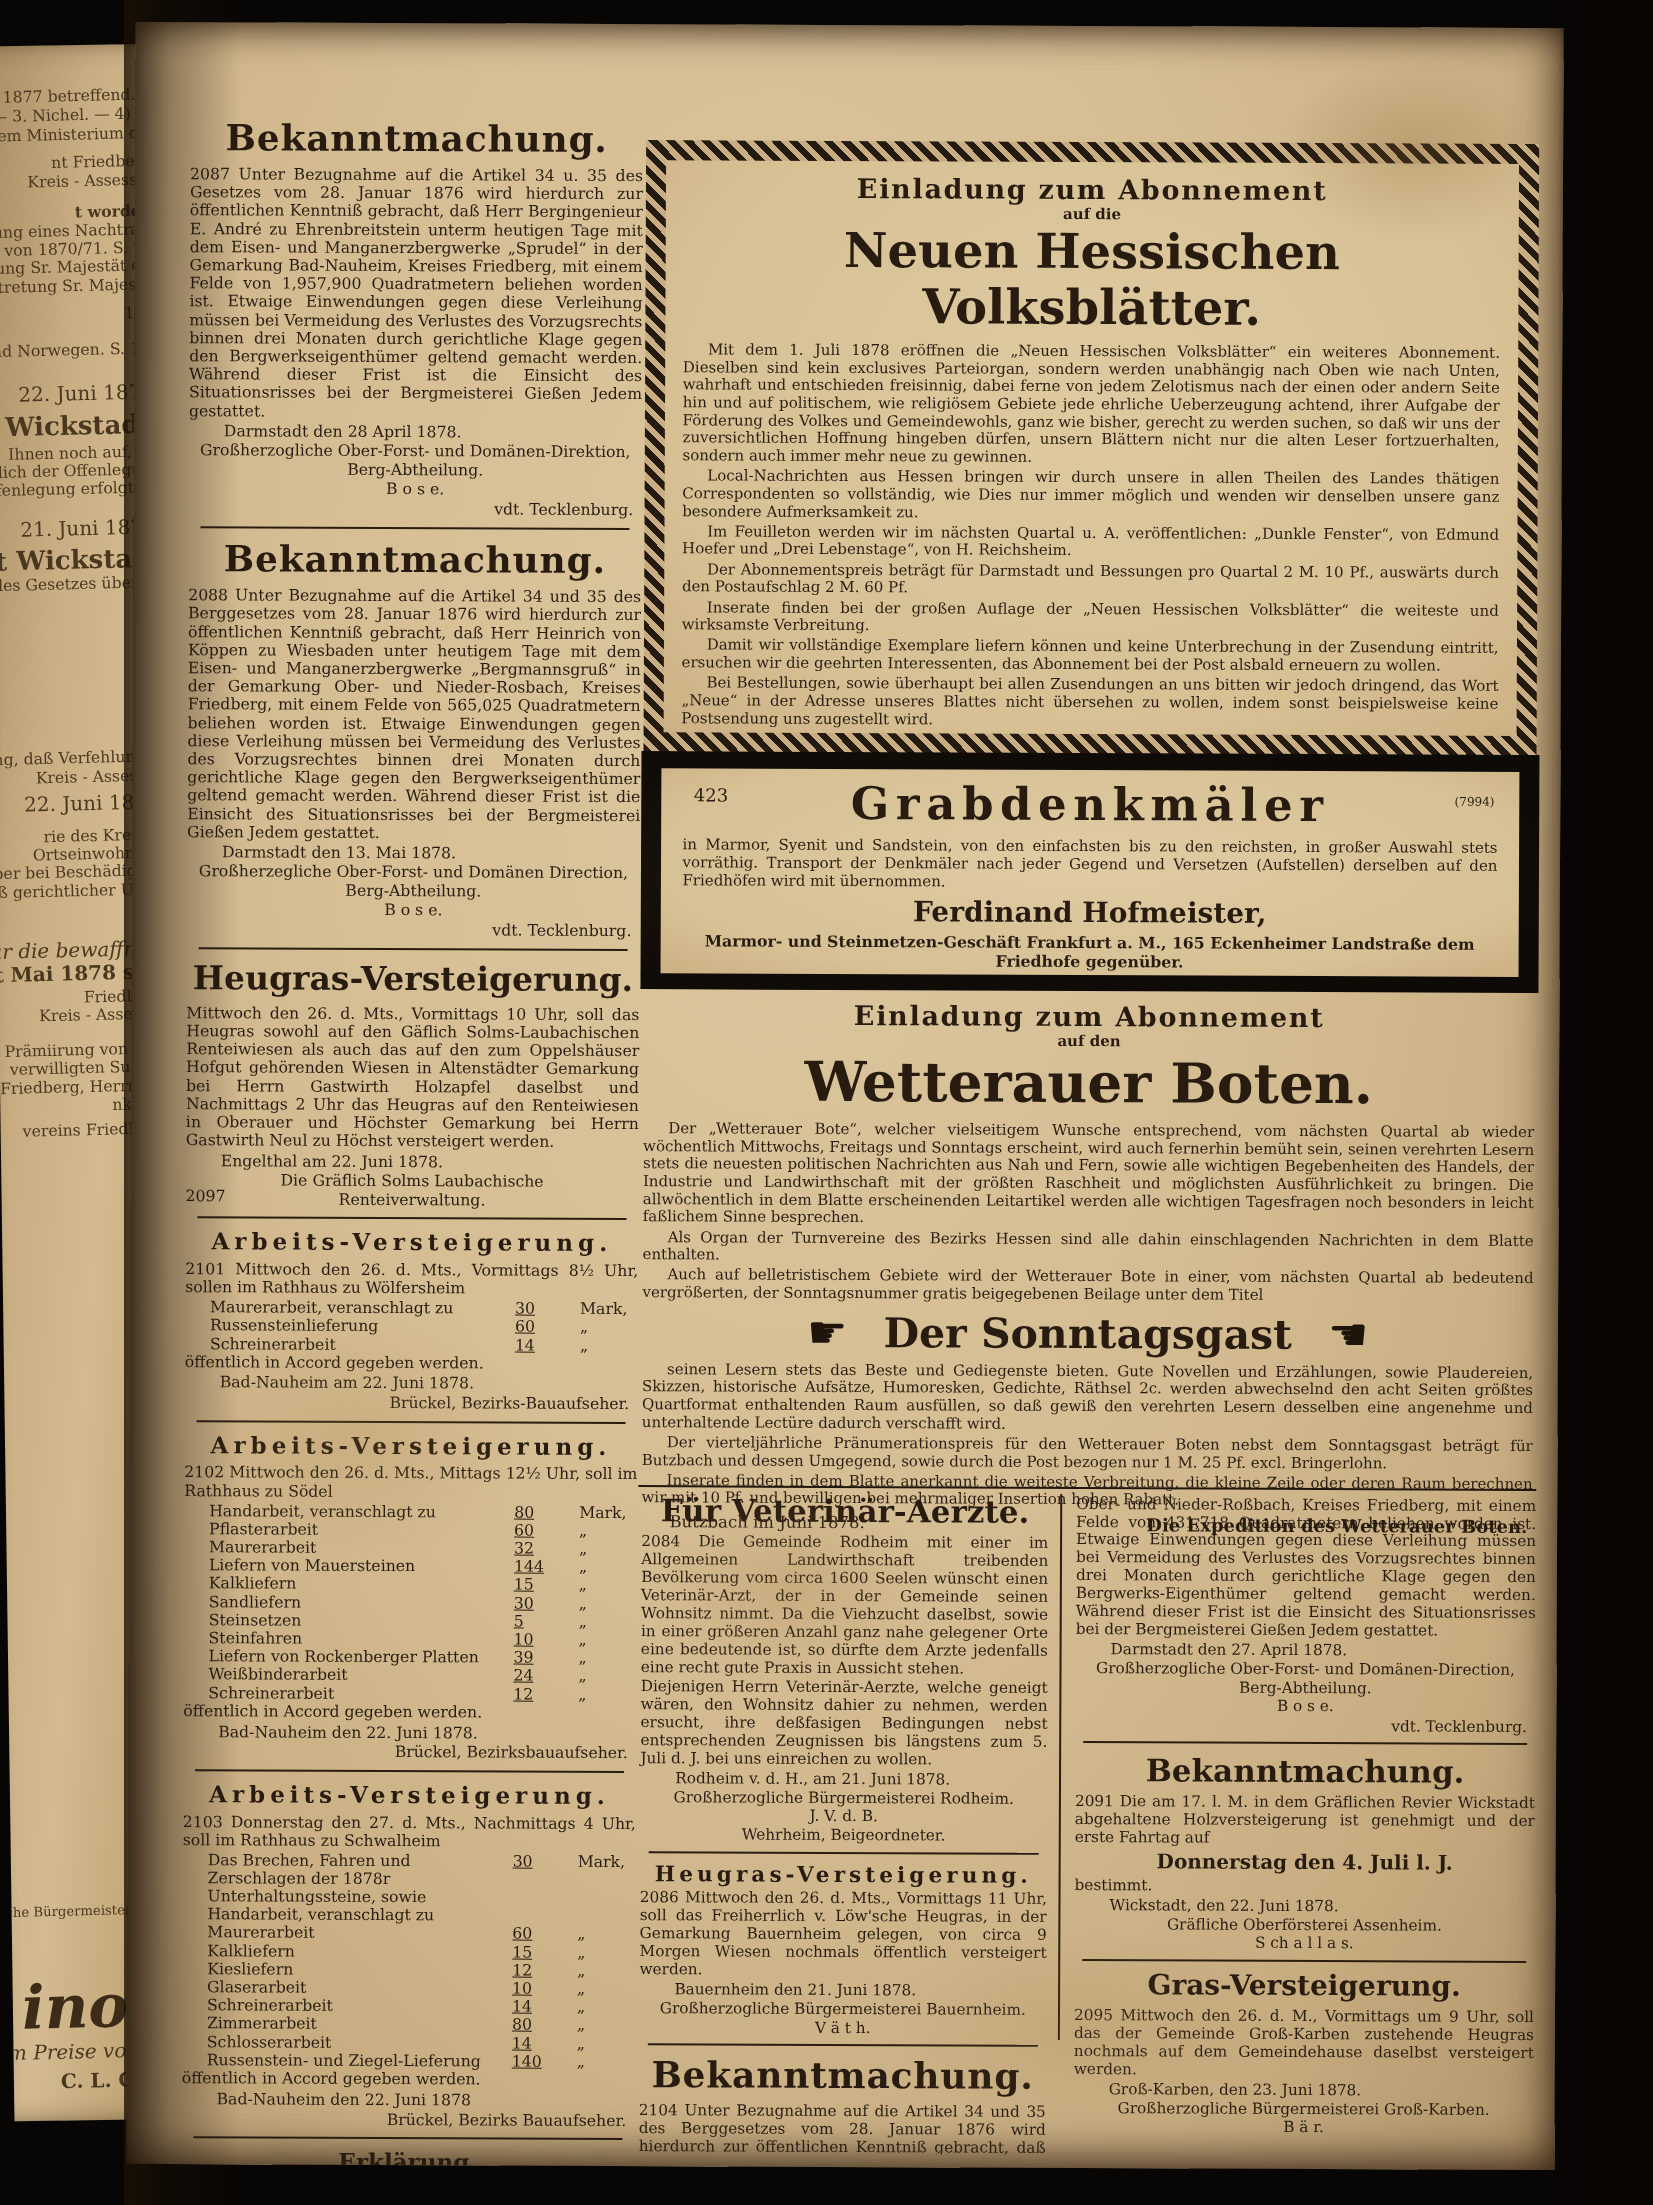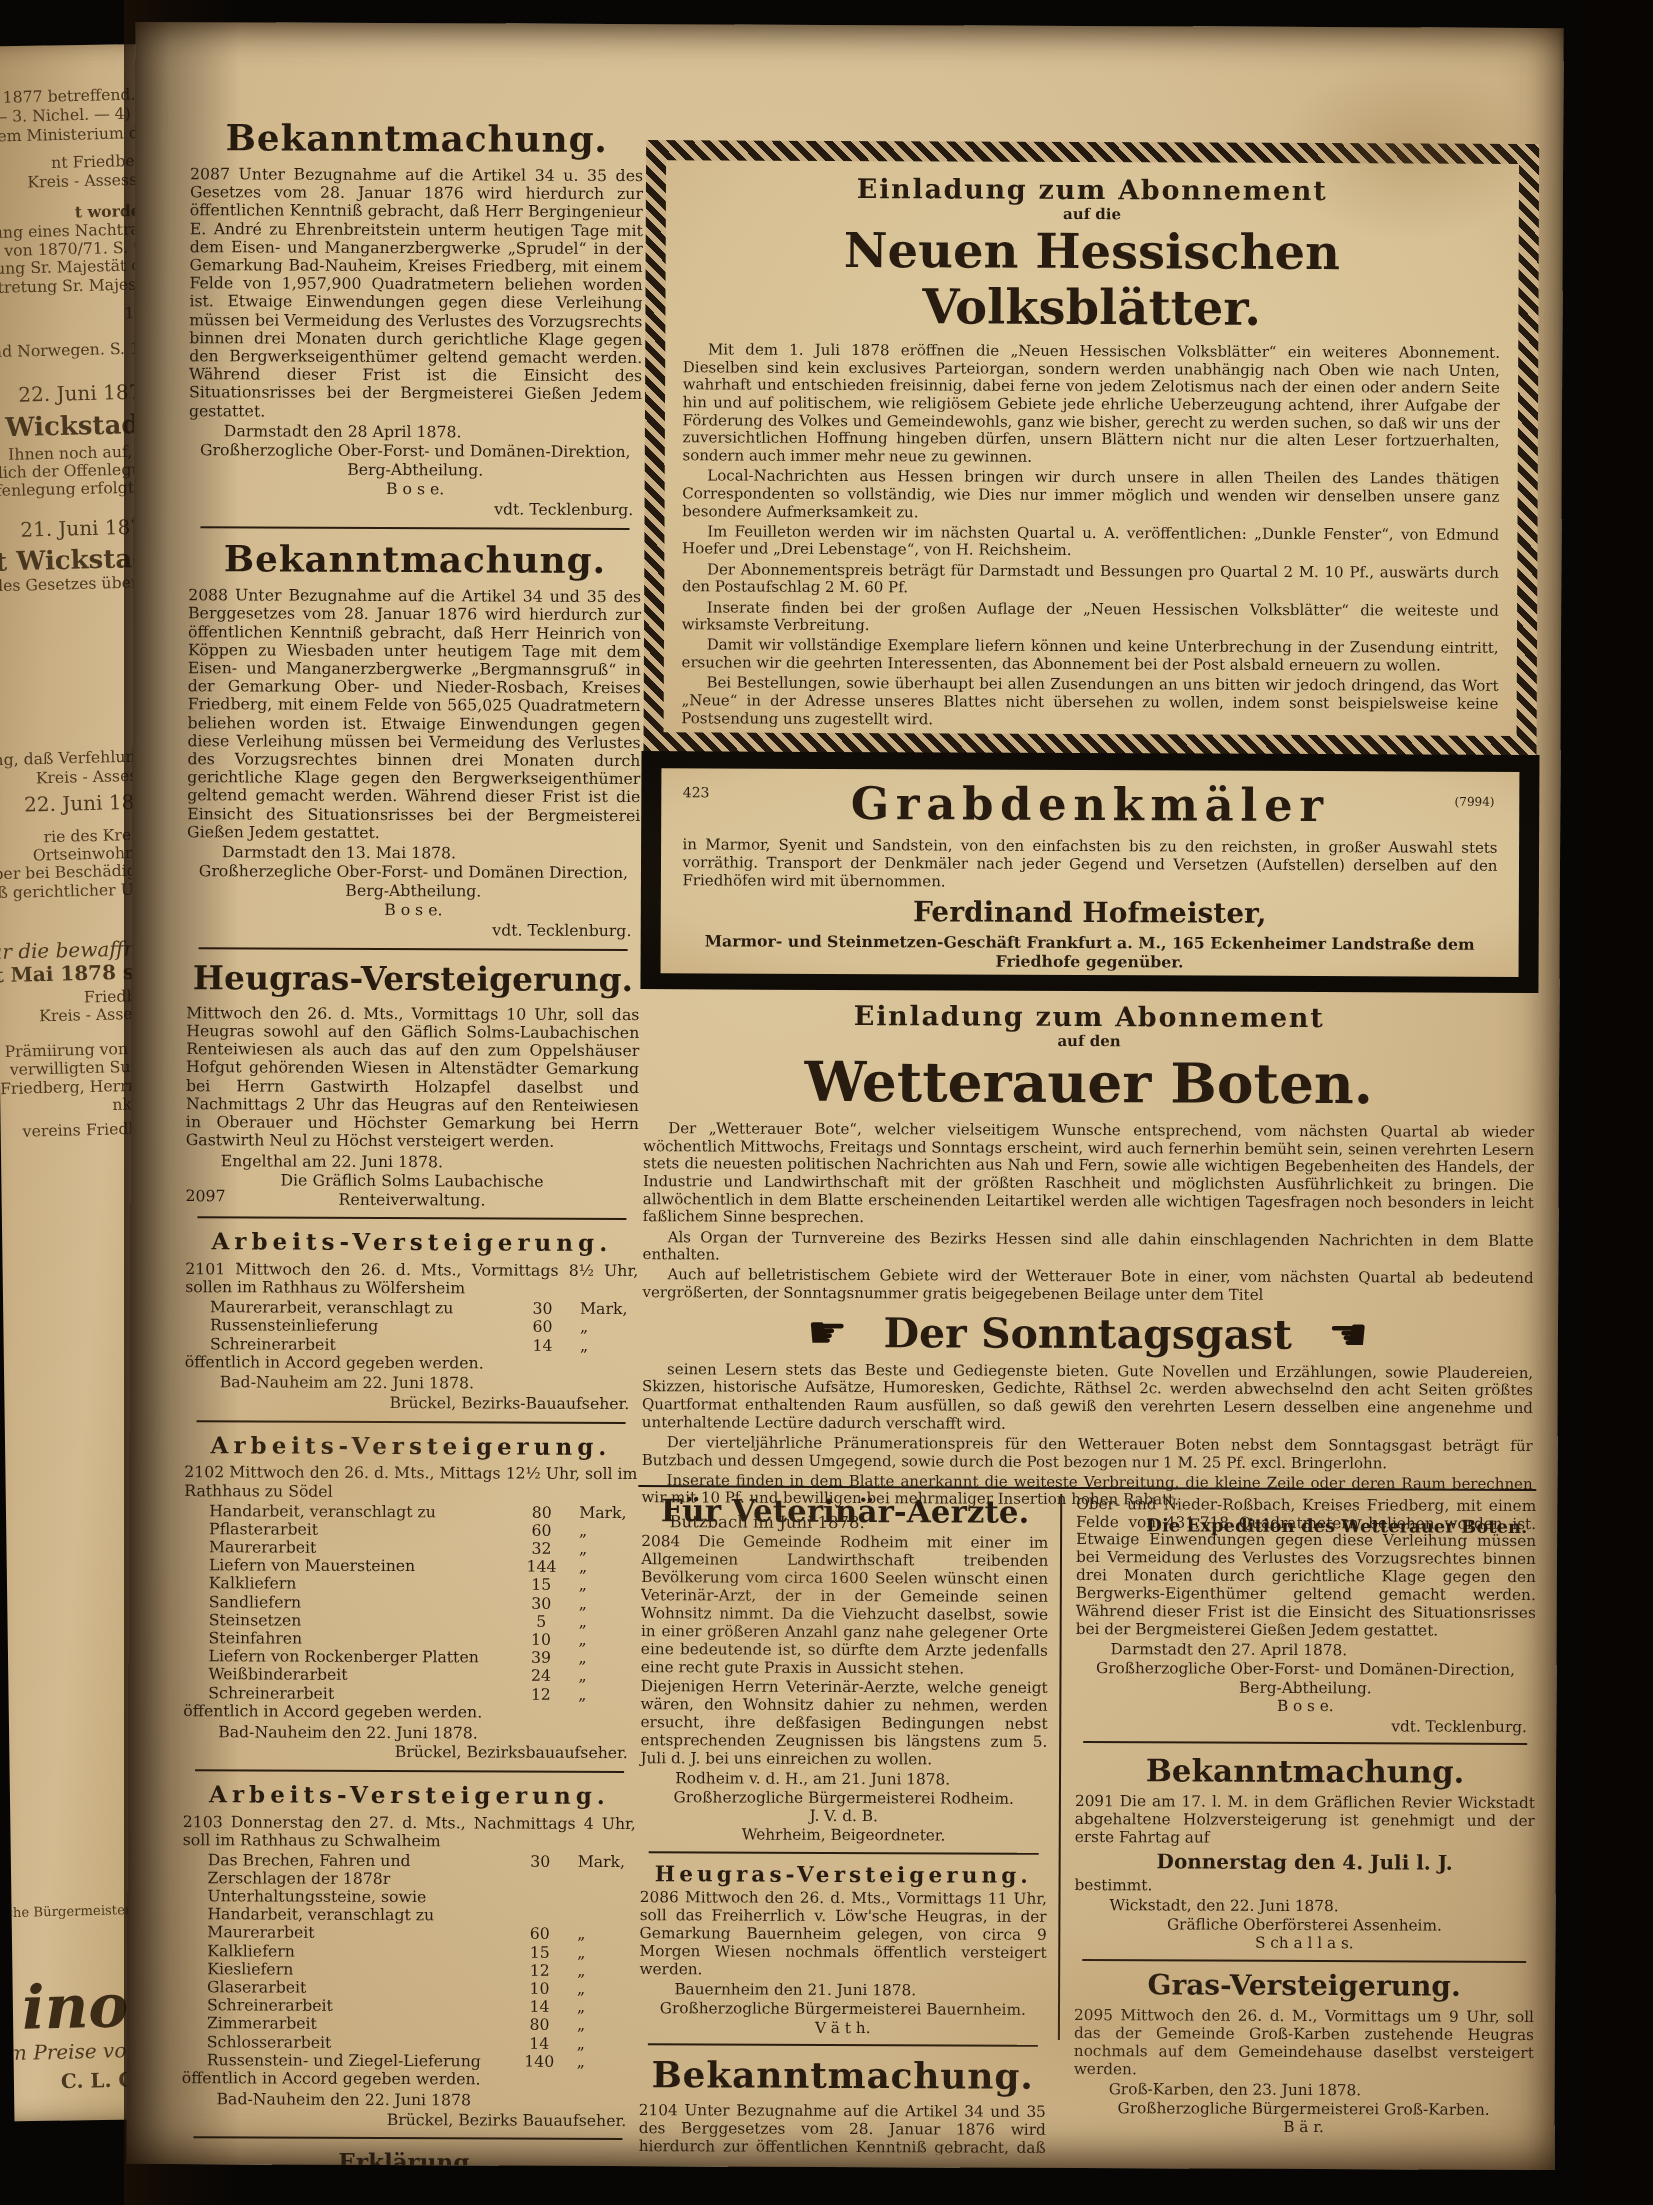--- a/index.html
+++ b/index.html
@@ -35,21 +35,21 @@
   .h40{font-size:33px;font-weight:700;text-align:center;margin:1.7px 0 6.6px;}
   .hsp{font-size:23px;font-weight:700;text-align:center;letter-spacing:5px;margin:1.7px 0 5px;}
   .h29{font-size:23px;font-weight:700;text-align:center;margin:1.7px 0 3.3px;}
   .jp{text-align:justify;margin:1.7px 0;}
   .date{margin:2.5px 0 0 35px;}
   .sigc{text-align:center;margin-top:0.8px;}
   .sigr{text-align:right;margin:1.7px 8.3px 0 0;}
   .rl{border:none;border-top:2.5px solid #2a1d10;margin:8.3px 11.6px 10px;}
   .wrow{display:flex;margin-left:25px;}
   .wl{flex:1;}
-  .wa{width:55px;text-align:center;padding-right:10px;}
+  .wa{width:55px;text-align:left;padding-right:10px;text-decoration:underline;}
   .wu{width:58px;}
   .sigwrap{position:relative;}
   .noL{position:absolute;left:0;top:16.5px;}
   
   .rgn{position:absolute;left:509px;top:0;width:899px;height:2142px;}
   .volks{position:absolute;left:1.7px;top:116px;width:893px;height:612px;
          background:repeating-linear-gradient(45deg,#241a10 0 6.6px,#c8ad82 6.6px 12.4px);}
   .volks-in{position:absolute;inset:20px;background:
          radial-gradient(ellipse at 50% 40%,#dfcaa0,#d6c094 70%,#ccb184);
          padding:8.3px 18px;overflow:hidden;}
@@ -58,21 +58,21 @@
   .vtitle{font-size:48px;font-weight:700;text-align:center;margin:0 0 8.3px;}
   .vp{font-size:15px;line-height:1.18;text-align:justify;text-indent:25px;margin:2.5px 0;}
   .vdate{margin:6.6px 0 0 28px;font-size:15.7px;}
   
   .grabwrap{position:absolute;left:0;top:727px;width:898px;height:238px;
             background:radial-gradient(ellipse at 30% 50%,#1b140c,#0e0a06 80%);}
   .grab{position:absolute;inset:16.5px 20px;background:
         radial-gradient(ellipse at 50% 45%,#e0cca4,#d6c094 75%,#cbb083);
         padding:5px 21.5px;overflow:hidden;}
   .gtop{position:relative;height:0;}
-  .gno{position:absolute;left:0;top:11.6px;font-size:14px;}
+  .gno{position:absolute;left:11px;top:11.6px;font-size:18px;}
   .gcode{position:absolute;right:3.3px;top:18px;font-size:12px;}
   .gtitle{font-size:45px;font-weight:700;text-align:center;letter-spacing:6.6px;margin:3.3px 0 6.6px;}
   .gp{font-size:15px;line-height:1.2;text-align:justify;margin:1.7px 0;}
   .gname{font-size:28px;font-weight:700;text-align:center;margin-top:5px;}
   .gaddr{font-size:15.7px;text-align:center;font-weight:700;margin-top:3.3px;}
   
   .wett{position:absolute;left:3.3px;top:972px;width:891px;}
   .wtitle{font-size:55px;font-weight:700;text-align:center;margin:0 0 6.6px;}
   .wp{font-size:15px;line-height:1.18;text-align:justify;text-indent:25px;margin:2.5px 0;}
   .handrow{display:flex;align-items:center;justify-content:center;gap:36px;margin:3.3px 0 1.7px;}

